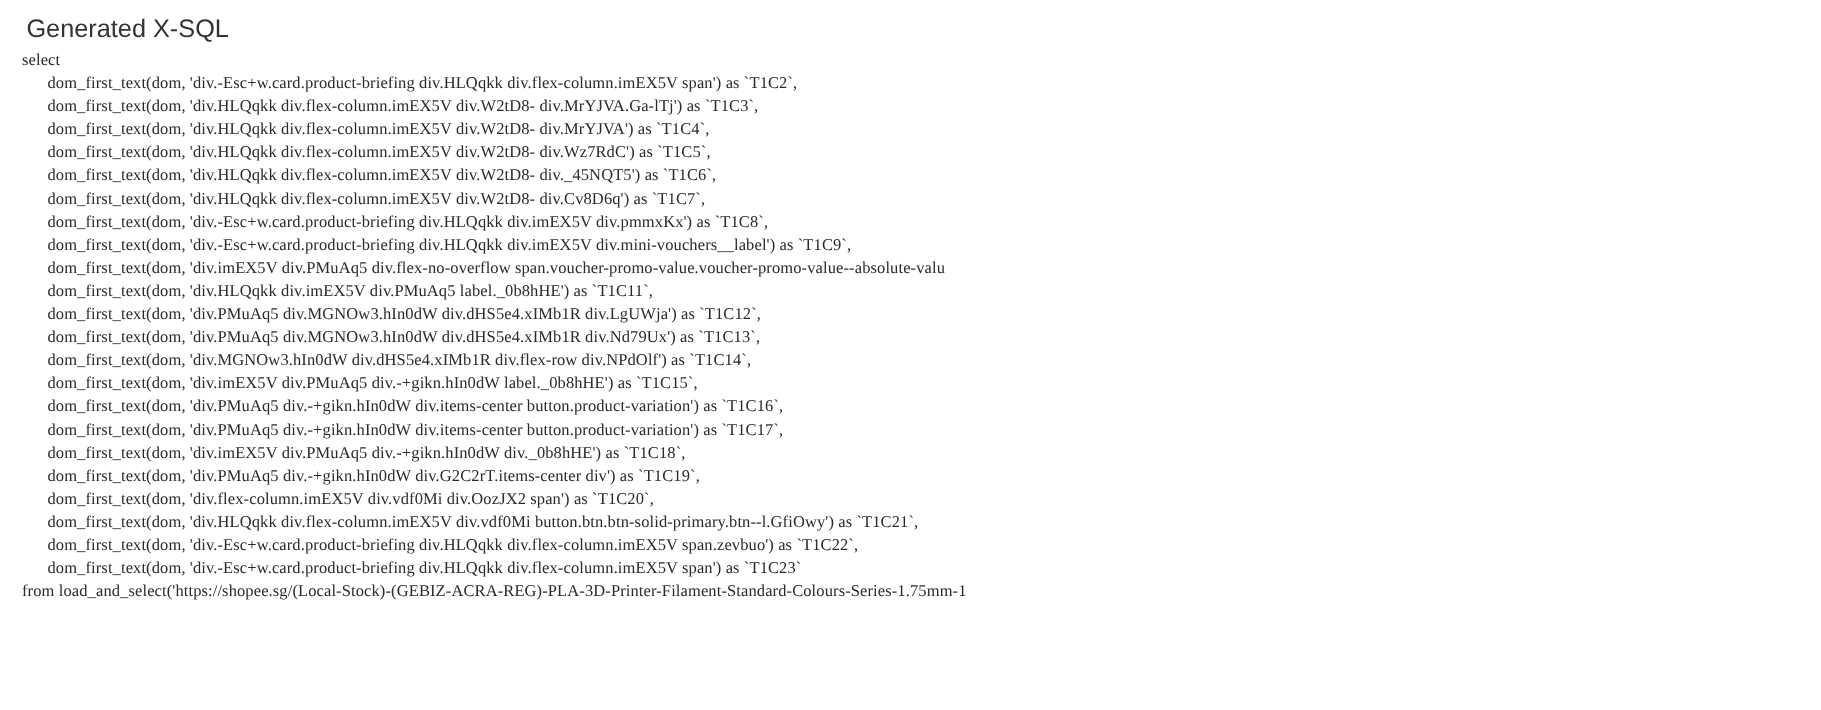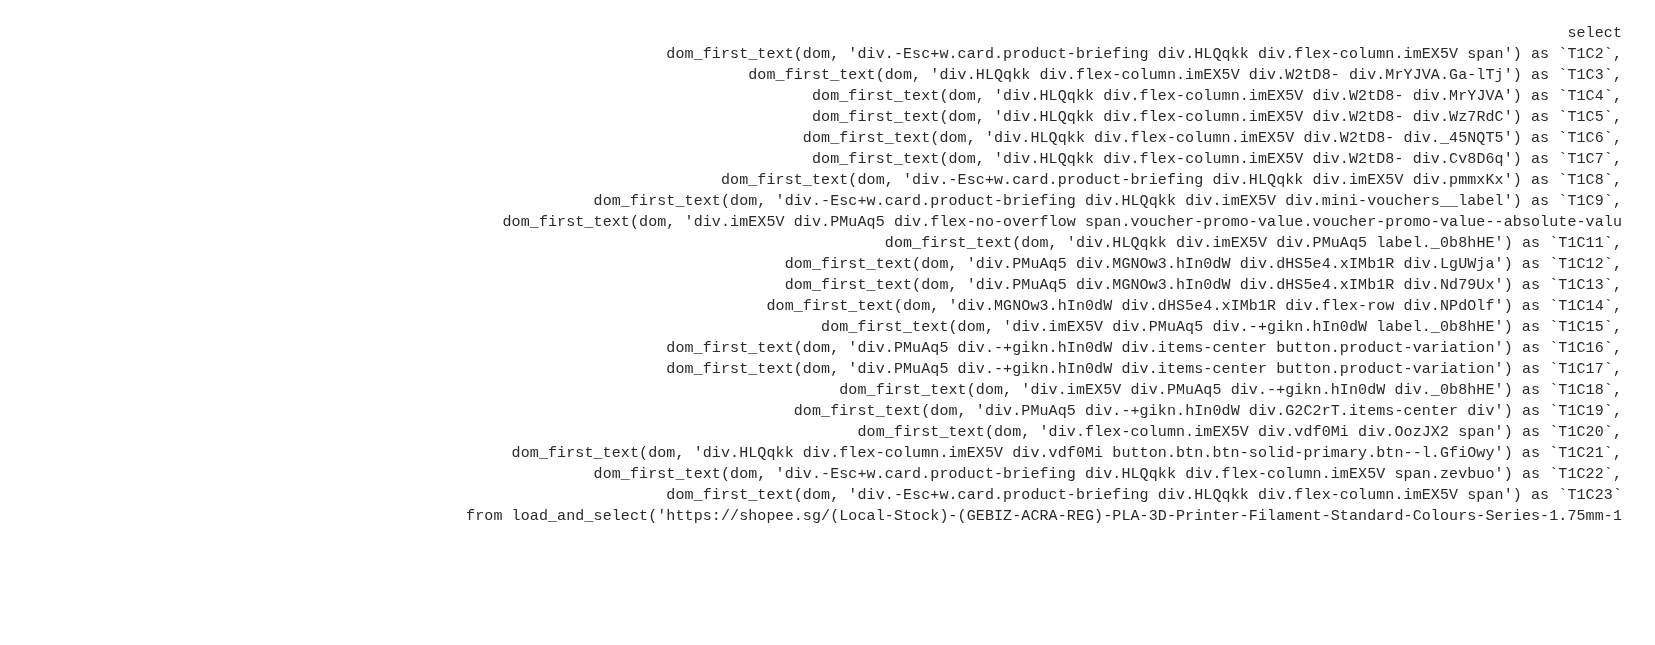--- a/index.html
+++ b/index.html
@@ -19,32 +19,32 @@
   }
   .heading {
     font-family: -apple-system, BlinkMacSystemFont, "Segoe UI", Arial, sans-serif;
     font-size: 23px;
     font-weight: 400;
     color: #333;
     margin: 0 0 2px 4px;
     letter-spacing: 0;
   }
   pre.code {
-    margin: 13px;
-    font-family: Liberation Mono, monospace;
+    margin: 0;
+    font-family: Liberation Serif, serif;
     font-size: inherit;
     line-height: 1.4;
     white-space: pre;
-    text-align: right;
   }
 </style>
 </head>
 <body>
 
 <div class="page">
+  <h2 class="heading">Generated X-SQL</h2>
   <pre class="code"><span>select</span>
       <span>dom_first_text(dom, 'div.-Esc+w.card.product-briefing div.HLQqkk div.flex-column.imEX5V span') as `T1C2`,</span>
       <span>dom_first_text(dom, 'div.HLQqkk div.flex-column.imEX5V div.W2tD8- div.MrYJVA.Ga-lTj') as `T1C3`,</span>
       <span>dom_first_text(dom, 'div.HLQqkk div.flex-column.imEX5V div.W2tD8- div.MrYJVA') as `T1C4`,</span>
       <span>dom_first_text(dom, 'div.HLQqkk div.flex-column.imEX5V div.W2tD8- div.Wz7RdC') as `T1C5`,</span>
       <span>dom_first_text(dom, 'div.HLQqkk div.flex-column.imEX5V div.W2tD8- div._45NQT5') as `T1C6`,</span>
       <span>dom_first_text(dom, 'div.HLQqkk div.flex-column.imEX5V div.W2tD8- div.Cv8D6q') as `T1C7`,</span>
       <span>dom_first_text(dom, 'div.-Esc+w.card.product-briefing div.HLQqkk div.imEX5V div.pmmxKx') as `T1C8`,</span>
       <span>dom_first_text(dom, 'div.-Esc+w.card.product-briefing div.HLQqkk div.imEX5V div.mini-vouchers__label') as `T1C9`,</span>
       <span>dom_first_text(dom, 'div.imEX5V div.PMuAq5 div.flex-no-overflow span.voucher-promo-value.voucher-promo-value--absolute-valu</span>

